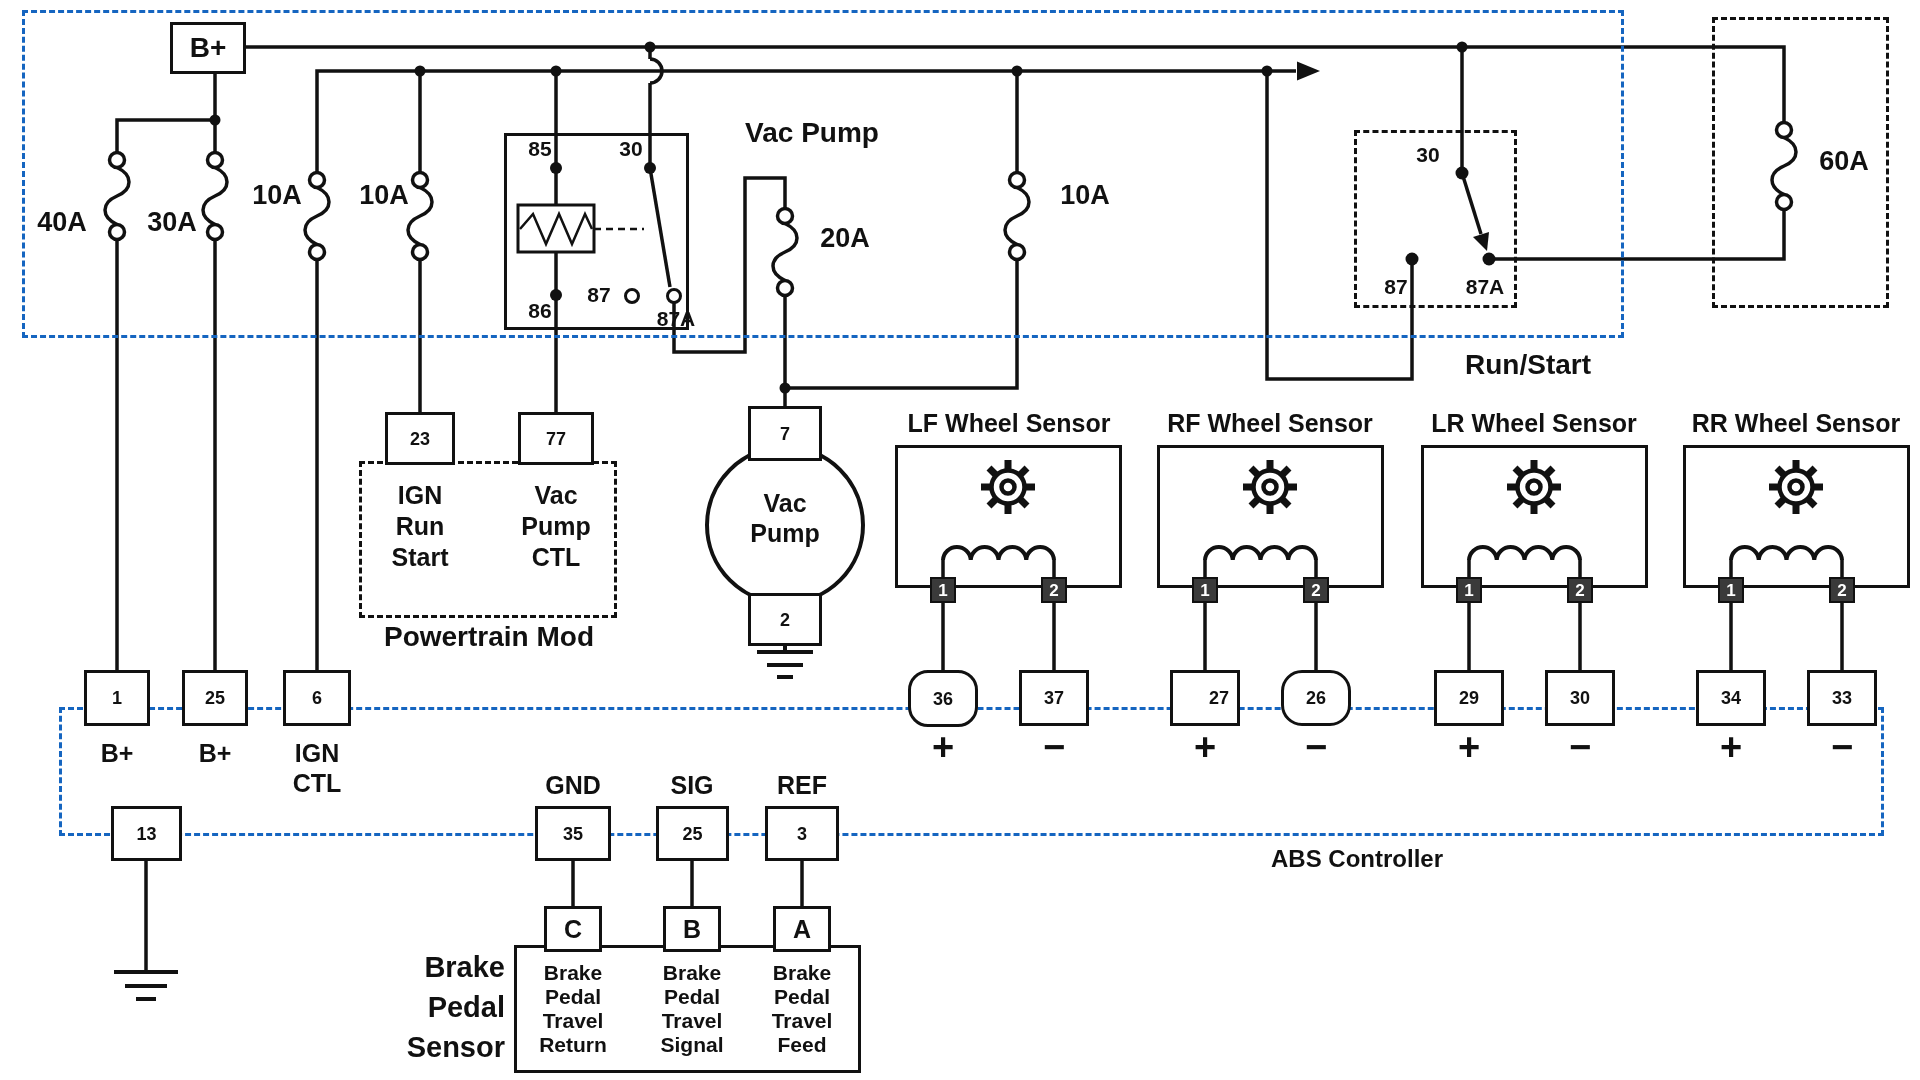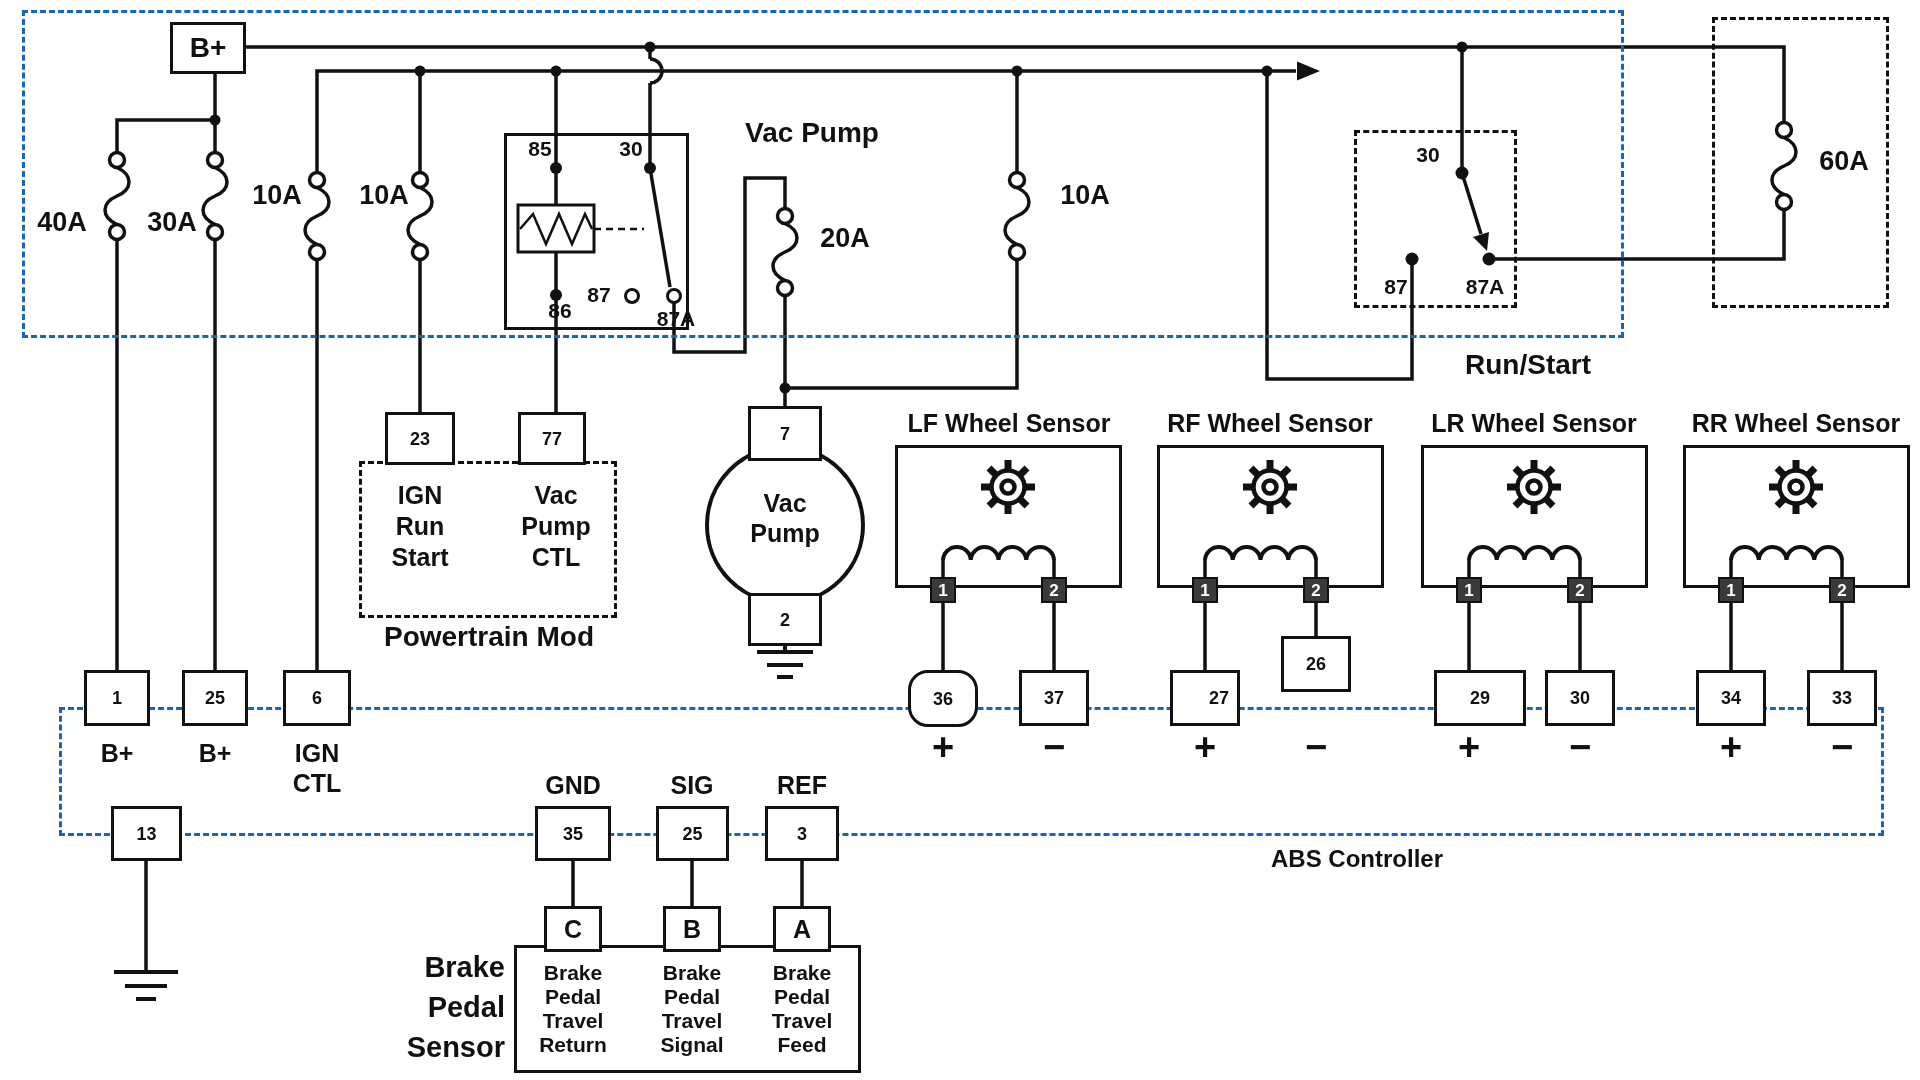--- a/index.html
+++ b/index.html
@@ -177,30 +177,30 @@
   <div class="obox" style="left:504px;top:133px;width:185px;height:197px;border-width:3px;"></div>
   <div class="obox" style="left:895px;top:445px;width:227px;height:143px;"></div>
   <div class="obox" style="left:1157px;top:445px;width:227px;height:143px;"></div>
   <div class="obox" style="left:1421px;top:445px;width:227px;height:143px;"></div>
   <div class="obox" style="left:1683px;top:445px;width:227px;height:143px;"></div>
   <div class="obox" style="left:514px;top:945px;width:347px;height:128px;border-width:3px;"></div>
 
   <div class="box" style="left:170px;top:22px;width:76px;height:52px;font-size:28px;">B+</div>
 
   <div class="box" style="left:385px;top:412px;width:70px;height:53px;">23</div>
-  <div class="box" style="left:518px;top:412px;width:68px;height:53px;">77</div>
+  <div class="box" style="left:518px;top:412px;width:76px;height:53px;">77</div>
 
   <div class="box" style="left:748px;top:406px;width:74px;height:55px;">7</div>
   <div class="box" style="left:748px;top:593px;width:74px;height:53px;">2</div>
 
   <div class="box" style="left:908px;top:670px;width:70px;height:57px;border-radius:20px;">36</div>
   <div class="box" style="left:1019px;top:670px;width:70px;height:56px;">37</div>
   <div class="box" style="left:1170px;top:670px;width:70px;height:56px;padding-left:28px;">27</div>
-  <div class="box" style="left:1281px;top:636px;width:70px;height:56px;">26</div>
-  <div class="box" style="left:1434px;top:670px;width:92px;height:56px;">29</div>
+  <div class="box" style="left:1281px;top:670px;width:70px;height:56px;border-radius:21px;">26</div>
+  <div class="box" style="left:1434px;top:670px;width:70px;height:56px;">29</div>
   <div class="box" style="left:1545px;top:670px;width:70px;height:56px;">30</div>
   <div class="box" style="left:1696px;top:670px;width:70px;height:56px;">34</div>
   <div class="box" style="left:1807px;top:670px;width:70px;height:56px;">33</div>
 
   <div class="box" style="left:84px;top:670px;width:66px;height:56px;">1</div>
   <div class="box" style="left:182px;top:670px;width:66px;height:56px;">25</div>
   <div class="box" style="left:283px;top:670px;width:68px;height:56px;">6</div>
   <div class="box" style="left:111px;top:806px;width:71px;height:55px;">13</div>
 
   <div class="box" style="left:535px;top:806px;width:76px;height:55px;">35</div>
@@ -228,21 +228,21 @@
   <div class="lbl" style="left:1047px;top:181px;width:76px;">10A</div>
   <div class="lbl" style="left:1805px;top:147px;width:78px;">60A</div>
 
   <div class="lbl" style="left:724px;top:118px;width:176px;font-size:28px;">Vac Pump</div>
   <div class="lbl" style="left:1443px;top:350px;width:170px;font-size:28px;">Run/Start</div>
   <div class="lbl" style="left:358px;top:622px;width:262px;font-size:28px;">Powertrain Mod</div>
   <div class="lbl" style="left:1224px;top:846px;width:266px;font-size:24px;">ABS Controller</div>
 
   <div class="lbl" style="left:515px;top:138px;width:50px;font-size:21px;">85</div>
   <div class="lbl" style="left:606px;top:138px;width:50px;font-size:21px;">30</div>
-  <div class="lbl" style="left:535px;top:300px;width:50px;font-size:21px;">86</div>
+  <div class="lbl" style="left:515px;top:300px;width:50px;font-size:21px;">86</div>
   <div class="lbl" style="left:577px;top:284px;width:44px;font-size:21px;">87</div>
   <div class="lbl" style="left:640px;top:308px;width:72px;font-size:21px;">87A</div>
 
   <div class="lbl" style="left:1403px;top:144px;width:50px;font-size:21px;">30</div>
   <div class="lbl" style="left:1371px;top:276px;width:50px;font-size:21px;">87</div>
   <div class="lbl" style="left:1449px;top:276px;width:72px;font-size:21px;">87A</div>
 
   <div class="lbl" style="left:883px;top:410px;width:252px;font-size:25px;">LF Wheel Sensor</div>
   <div class="lbl" style="left:1144px;top:410px;width:252px;font-size:25px;">RF Wheel Sensor</div>
   <div class="lbl" style="left:1408px;top:410px;width:252px;font-size:25px;">LR Wheel Sensor</div>

